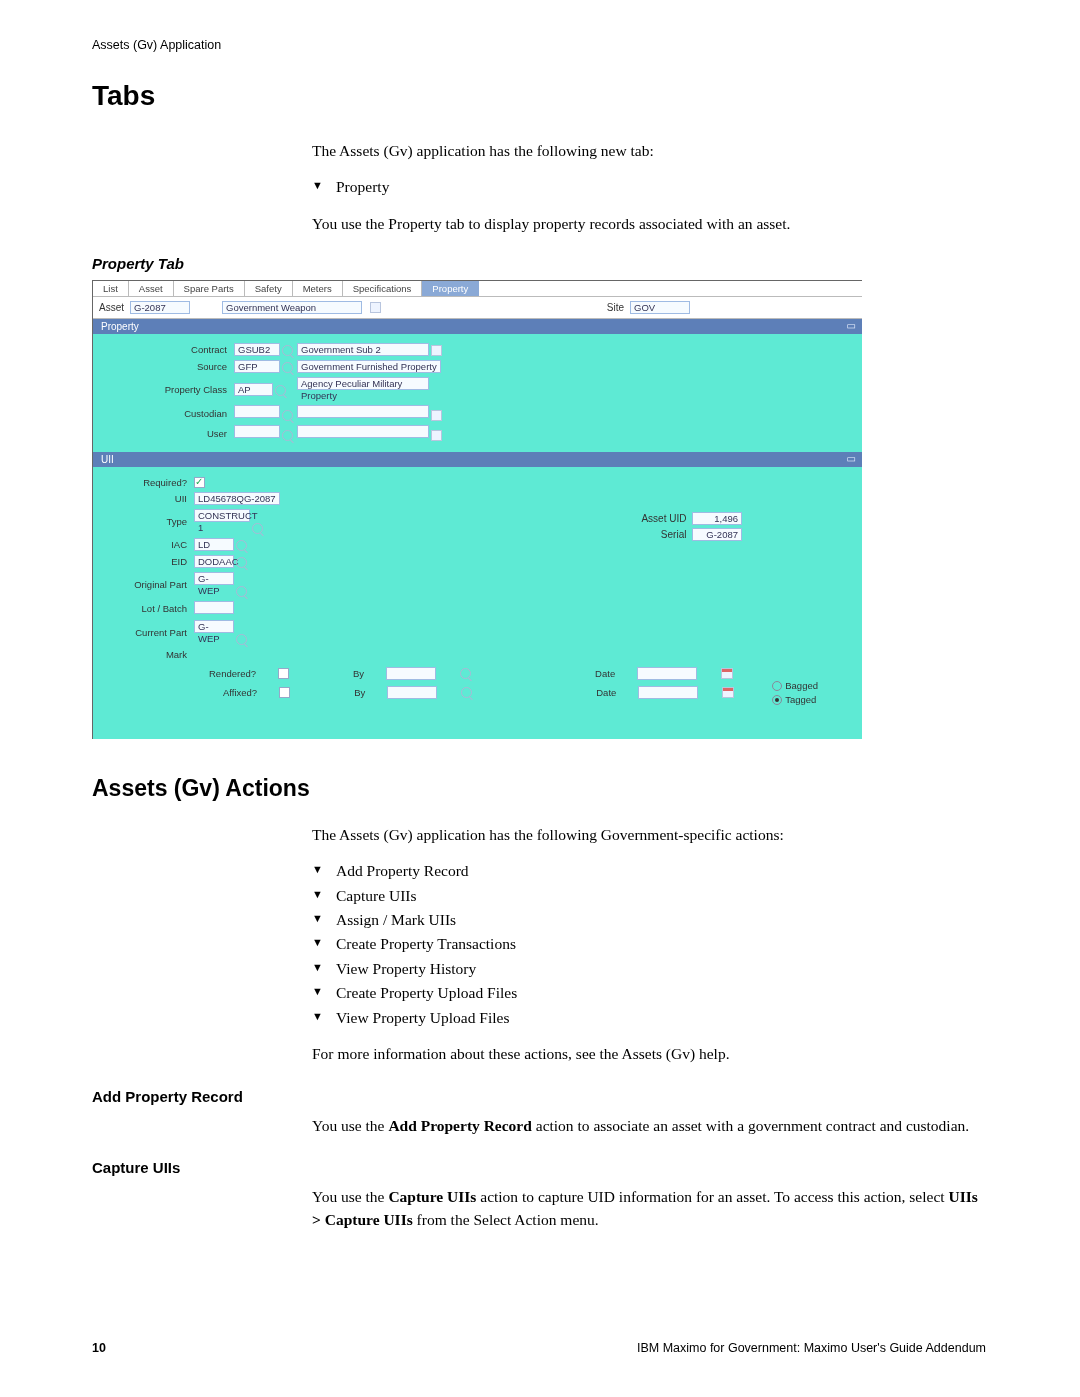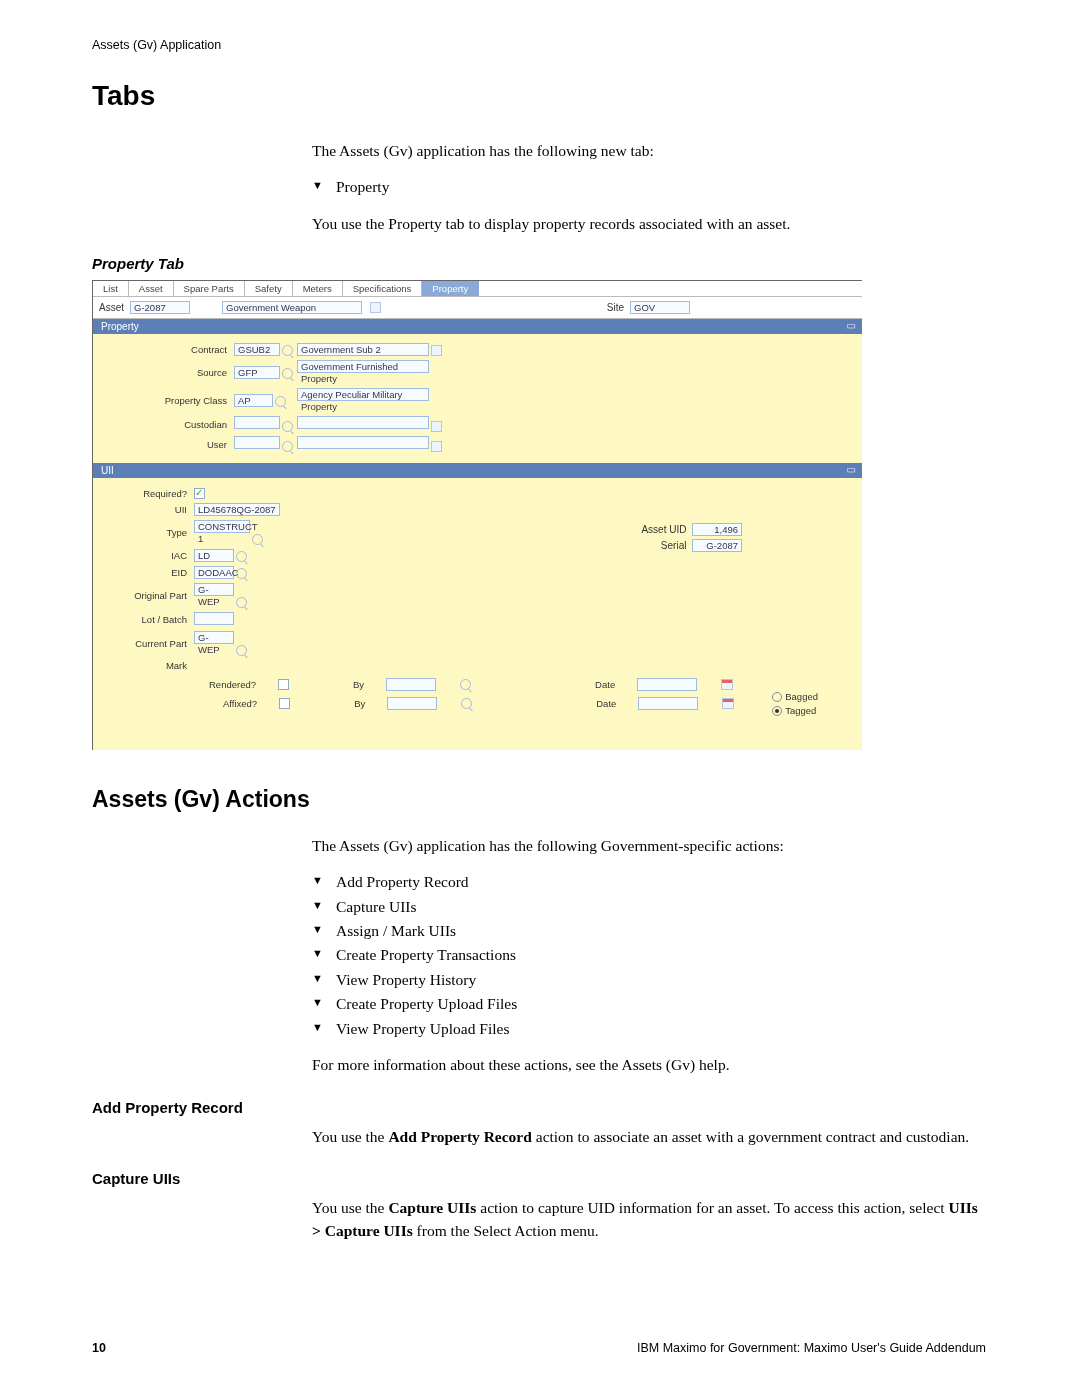--- a/index.html
+++ b/index.html
@@ -20,21 +20,21 @@
 
 .figure{border:1px solid #666;border-right:none;border-bottom:none;margin:4px 0 8px 0;font-family:var(--header-font);font-size:10px;color:#333;position:relative;width:770px}
 .figure .tabrow{display:flex;border-bottom:1px solid var(--gray-border);background:#fff}
 .figure .tabrow .tab{padding:2px 10px;border-right:1px solid var(--gray-border);font-size:9.5px;color:#444;cursor:pointer}
 .figure .tabrow .tab.active{background:var(--blue-tab);color:#fff;border-right-color:var(--blue-tab)}
 .figure .headrow{display:flex;align-items:center;gap:6px;padding:4px 6px;background:#fff;border-bottom:1px solid var(--gray-border)}
 .figure .headrow .lbl{font-size:10px}
 .figure .fld{display:inline-block;background:var(--field-bg);border:1px solid var(--field-border);height:13px;line-height:12px;padding:0 3px;font-size:9.5px;color:#335}
 .sectionbar{background:var(--panel-blue);color:#fff;font-size:10px;padding:2px 8px;position:relative}
 .sectionbar .min{position:absolute;right:6px;top:1px;font-size:10px;color:#eaf1ff}
-.formarea{background:#fef9c3;padding:6px 6px 8px 6px}
+.formarea{background:#5eead4;padding:6px 6px 8px 6px}
 .formarea table{border-spacing:2px}
 .formarea td.lbl{text-align:right;padding-right:4px;font-size:9.5px;color:#333;white-space:nowrap}
 .lookup{display:inline-block;width:11px;height:11px;border:1px solid #aab9d6;border-radius:6px;position:relative;vertical-align:middle;margin-left:2px}
 .lookup::after{content:"";position:absolute;right:-2px;bottom:-2px;width:4px;height:1px;background:#aab9d6;transform:rotate(45deg)}
 .detailicon{display:inline-block;width:11px;height:11px;border:1px solid #b8c5de;background:#eef4ff;vertical-align:middle;margin-left:2px}
 .dateicon{display:inline-block;width:12px;height:11px;border:1px solid #b8c5de;background:linear-gradient(#de6666 0 3px,#eef4ff 3px 100%);vertical-align:middle;margin-left:2px}
 .ck{display:inline-block;width:11px;height:11px;border:1px solid #95a8c9;background:#fff;position:relative;vertical-align:middle}
 .ck.checked::after{content:"✓";position:absolute;left:0;top:-2px;font-size:10px;color:#2a5}
 .radio{display:inline-block;width:10px;height:10px;border:1px solid #889;border-radius:50%;vertical-align:middle;margin-right:3px;position:relative}
 .radio.on::after{content:"";position:absolute;left:2px;top:2px;width:4px;height:4px;background:#333;border-radius:50%}
@@ -94,21 +94,21 @@
       <table>
         <tbody>
             <tr>
           <td class="lbl" style="width:130px">Contract</td>
           <td><span class="fld" style="width:46px">GSUB2</span><span class="lookup"></span></td>
           <td><span class="fld" style="width:132px">Government Sub 2</span><span class="detailicon"></span></td>
         </tr>
         <tr>
           <td class="lbl">Source</td>
           <td><span class="fld" style="width:46px">GFP</span><span class="lookup"></span></td>
-          <td><span class="fld" style="width:132px">Government Furnished Property</span></td>
+          <td><span class="fld" style="width:144px">Government Furnished Property</span></td>
         </tr>
         <tr>
           <td class="lbl">Property Class</td>
           <td><span class="fld" style="width:39px">AP</span><span class="lookup"></span></td>
           <td><span class="fld" style="width:132px">Agency Peculiar Military Property</span></td>
         </tr>
         <tr>
           <td class="lbl">Custodian</td>
           <td><span class="fld" style="width:46px"></span><span class="lookup"></span></td>
           <td><span class="fld" style="width:132px"></span><span class="detailicon"></span></td>

